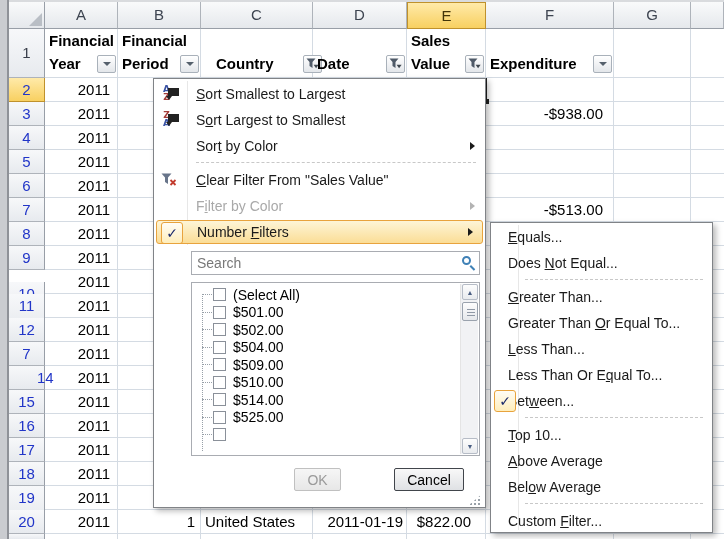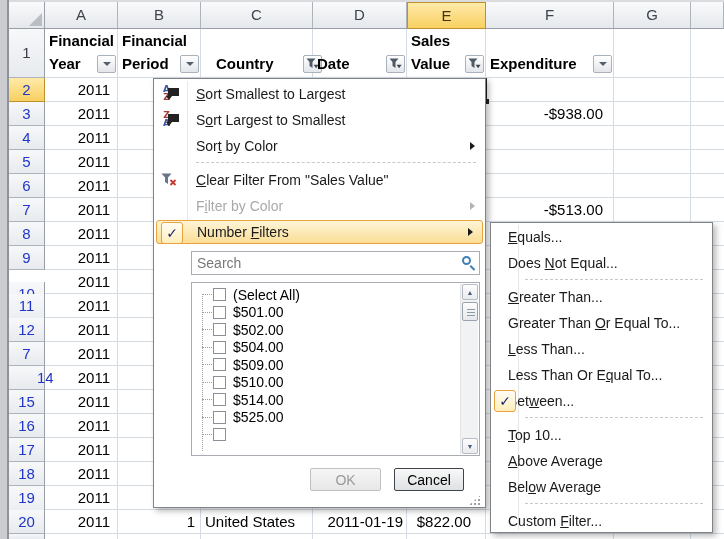--- a/index.html
+++ b/index.html
@@ -93,21 +93,21 @@
   .sarr{position:absolute;left:1px;width:16px;height:16px;background:linear-gradient(#fdfdfd,#e9ebee);
         border:1px solid #b6bcc6;border-radius:2px;color:#4a5e82;font-size:7px;text-align:center;line-height:15px}
   .sarr.up{top:0}.sarr.down{bottom:0}
   .sthumb{position:absolute;left:1px;top:18px;width:16px;height:19px;background:linear-gradient(#fdfdfd,#e6e8eb);
           border:1px solid #9aa2ad;border-radius:2px}
   .sthumb::after{content:"";position:absolute;left:4px;top:6px;width:8px;height:7px;
           background:repeating-linear-gradient(to bottom,#8f98a5 0 1px,transparent 1px 3px)}
 
   
   .btn{position:absolute;top:389px;height:23px;font-size:14px;font-family:inherit;text-align:center;border-radius:2px}
-  #okbtn{left:156px;width:71px;background:linear-gradient(#f6f6f6,#e7e7e7);border:1px solid #c0c0c0;color:#9a9a9a}
+  #okbtn{left:140px;width:47px;background:linear-gradient(#f6f6f6,#e7e7e7);border:1px solid #c0c0c0;color:#9a9a9a}
   #cancelbtn{left:240px;width:70px;background:linear-gradient(#f8f8f8,#dfe1e4);border:1px solid #41454b;color:#000}
   .grip{position:absolute;right:3px;bottom:2px;width:13px;height:11px;
         background-image:radial-gradient(#98a0a8 1px,transparent 1.3px);background-size:4px 4px;
         clip-path:polygon(100% 0,100% 100%,0 100%)}
 
   
   .submenu{position:absolute;left:490px;top:222px;width:223px;height:311px;background:#fff;
            border:1px solid #808387;box-shadow:3px 3px 6px rgba(0,0,0,.28);z-index:6}
   .gutterline2{position:absolute;left:27px;top:2px;bottom:2px;width:1px;background:#e7e7e7}
   .smenu{position:absolute;left:1px;right:1px;top:1px}

